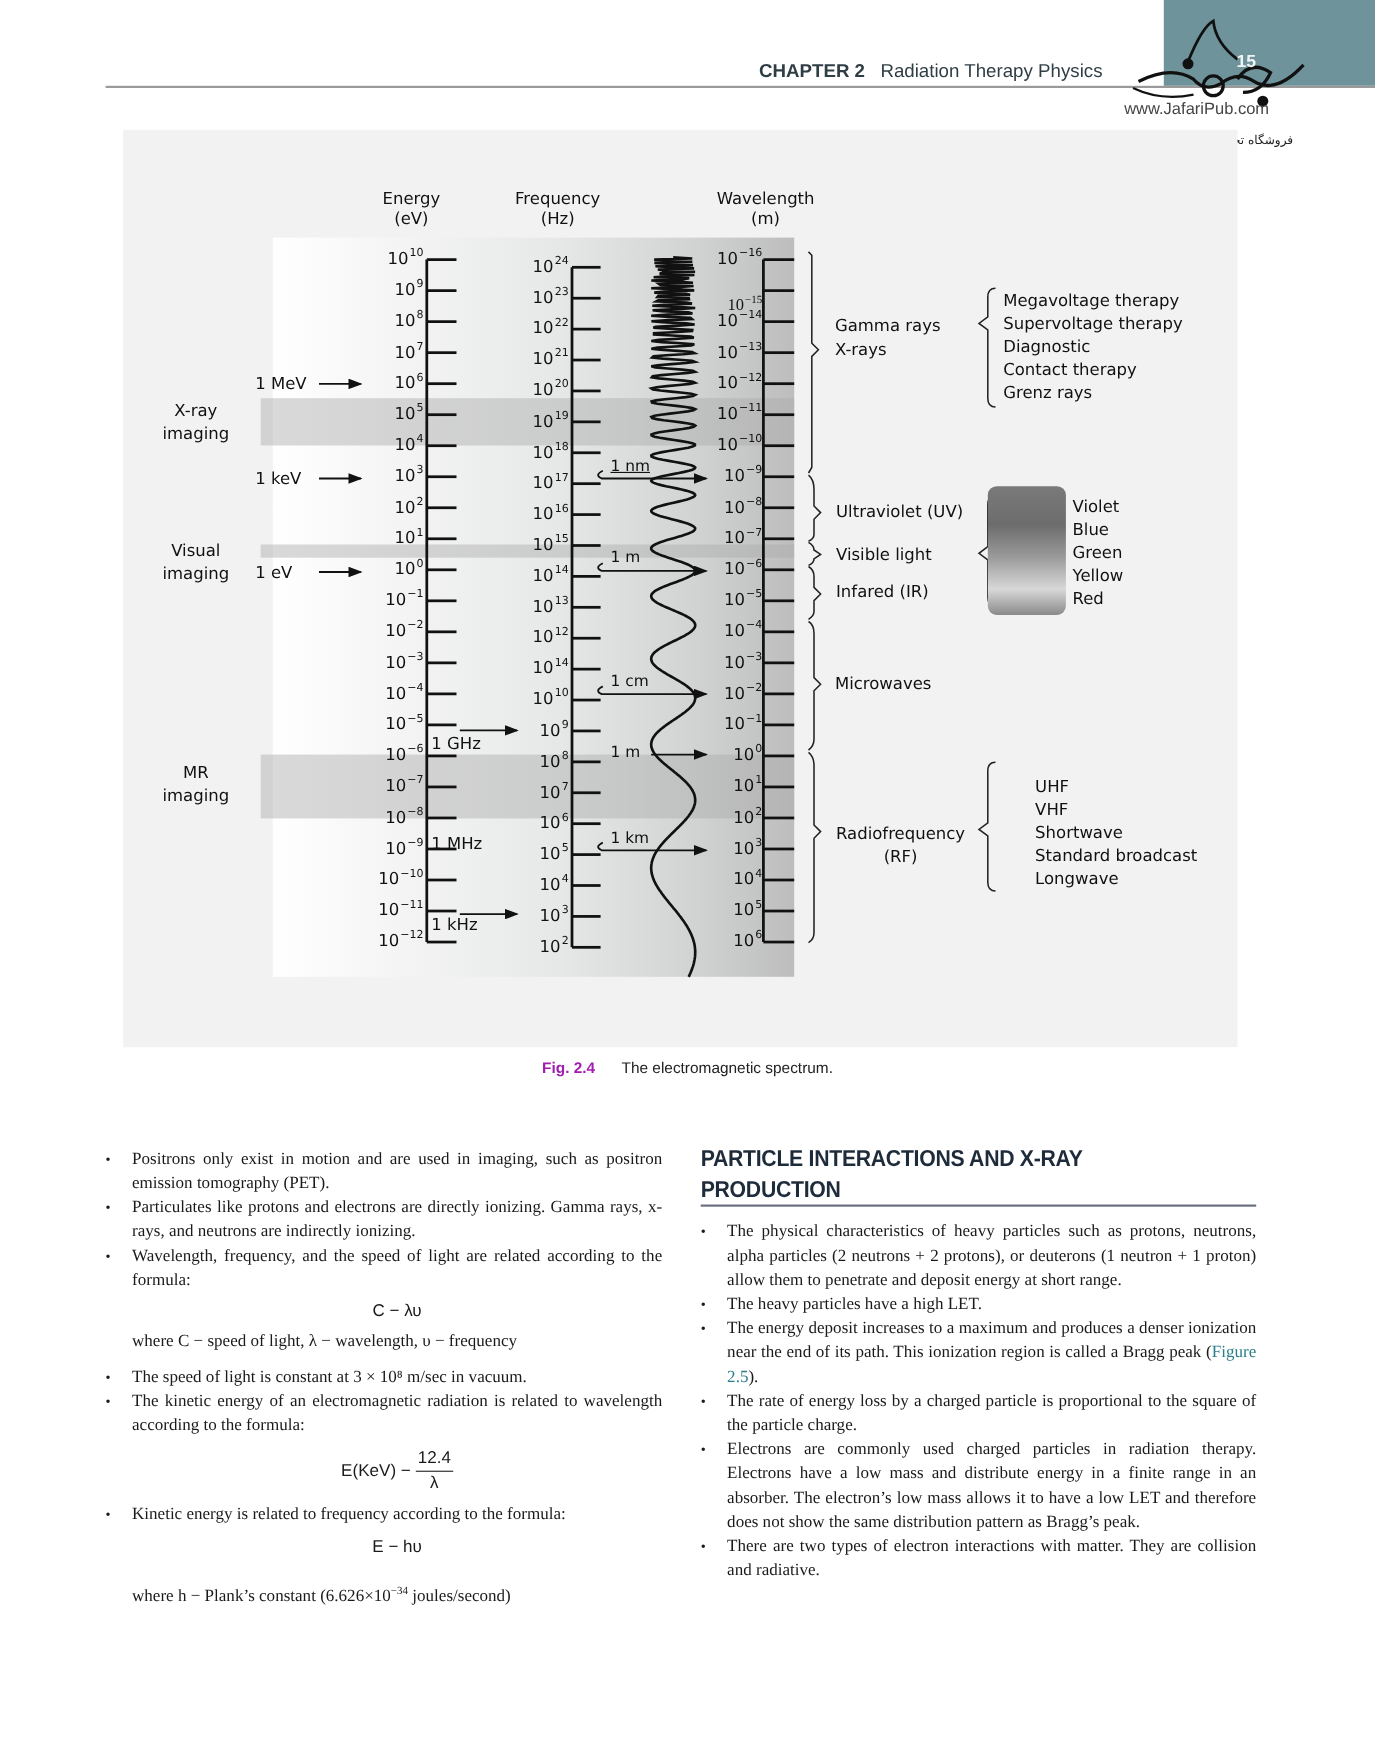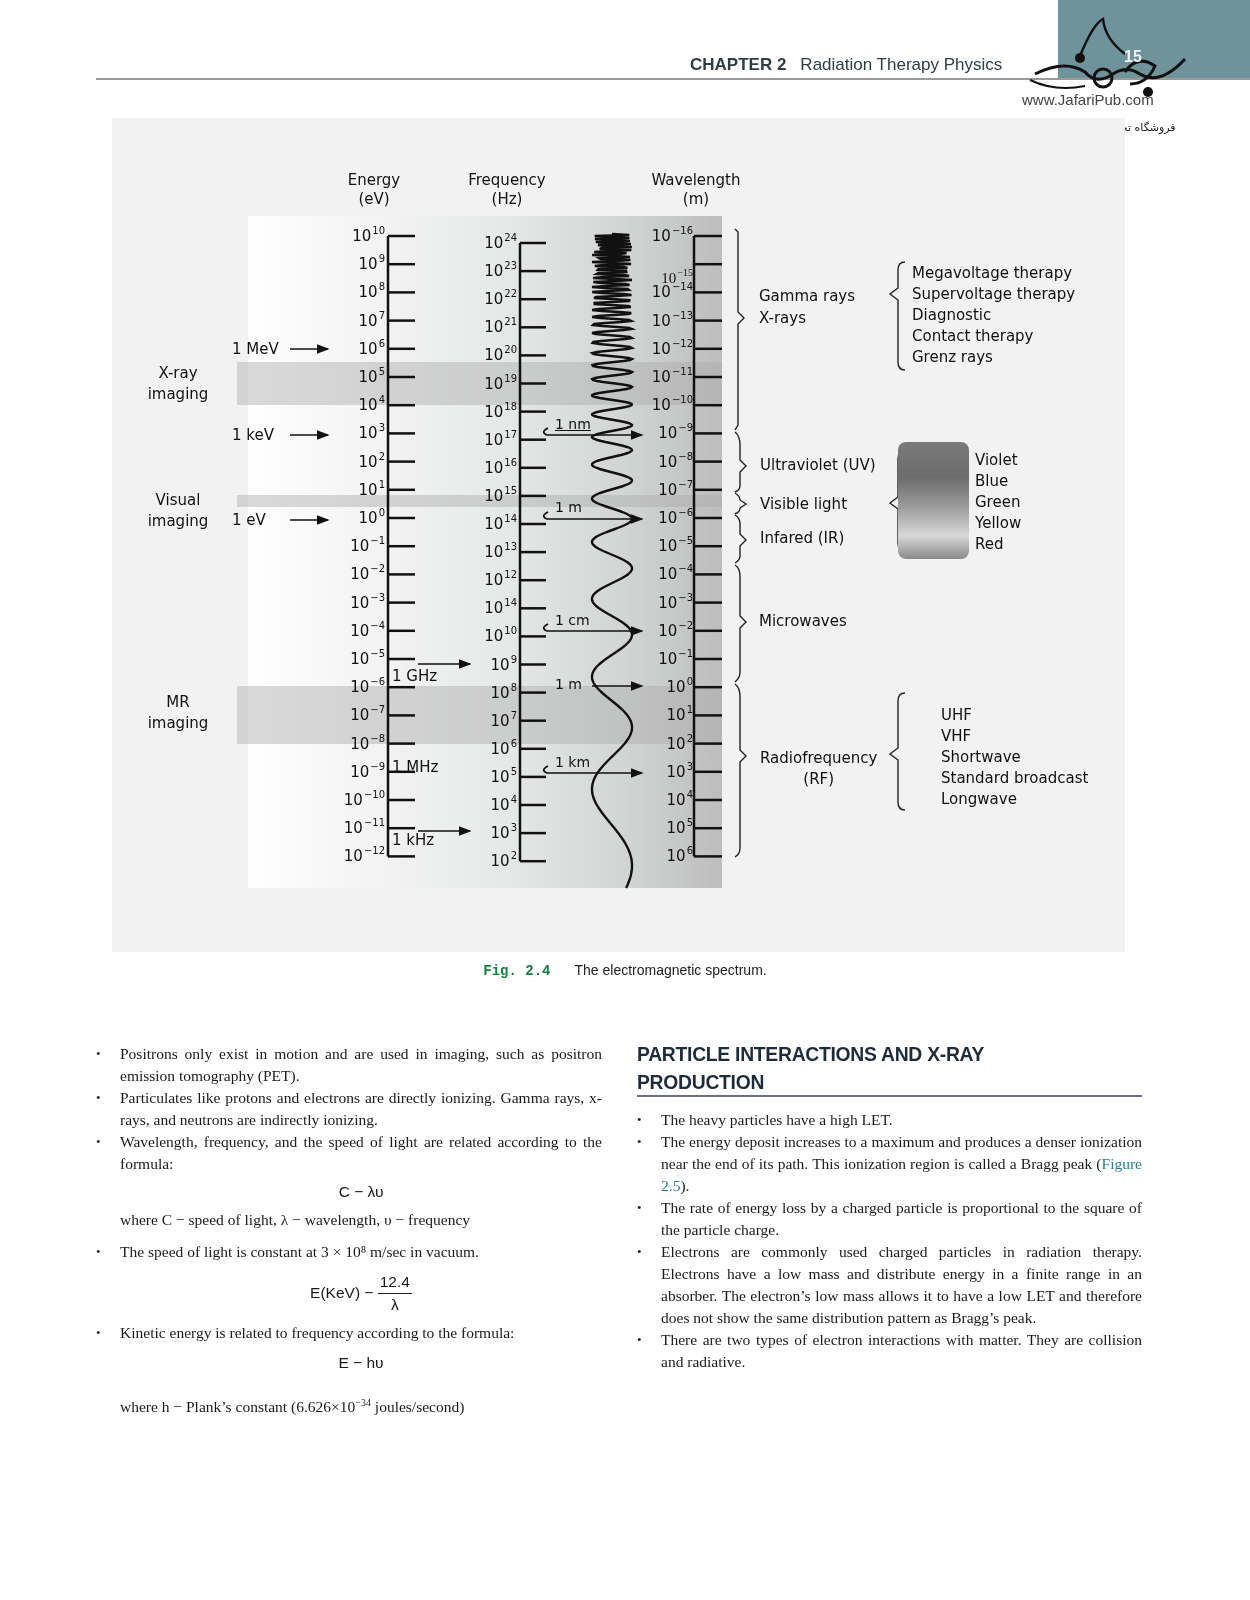--- a/index.html
+++ b/index.html
@@ -22,21 +22,21 @@
   .band { position:absolute; background:rgba(170,170,170,0.45); }
   .fig-font { font-family:"DejaVu Sans", sans-serif; font-weight:normal; color:#111; }
   .colhead { position:absolute; text-align:center; font-size:15px; line-height:19px; width:120px; }
   .tick-lbl { position:absolute; font-size:15px; white-space:nowrap; text-align:right; width:50px; }
   .tick-lbl sup { font-size:10px; vertical-align:7px; margin-left:1px; }
   .side-lbl { position:absolute; font-size:15px; text-align:center; width:90px; line-height:21px; }
   .ann { position:absolute; font-size:14px; white-space:nowrap; }
   .rlab { position:absolute; font-size:15px; white-space:nowrap; }
   .sublist { position:absolute; font-size:15px; line-height:21px; }
   #caption { left:0; top:962px; width:1250px; text-align:center; font-family:"Liberation Sans", sans-serif; font-size:14px; color:#222; }
-  #caption b { color:#15803d; font-weight:bold; margin-right:24px;font-family:Liberation Mono, monospace; }
+  #caption b { color:#a21caf; font-weight:bold; margin-right:24px; }
   
   .col { position:absolute; font-size:15.5px; line-height:22px; text-align:justify; }
   .col ul { list-style:none; margin:0; padding:0; }
   .col li { position:relative; padding-left:24px; }
   .col li::before { content:"•"; position:absolute; left:0; top:0; font-size:13px; }
   .formula { text-align:center; font-family:"Liberation Sans", sans-serif; margin:6px 0; padding-left:24px; }
   .where { padding-left:24px; margin:4px 0 10px 0; }
   #heading { left:637px; top:1040px; width:505px; font-family:"Liberation Sans", sans-serif; font-weight:bold;
              font-size:21px; line-height:28px; color:#1e2b3a; letter-spacing:-0.3px; transform:scaleX(0.92); transform-origin:left; }
   #heading-rule { left:637px; top:1095px; width:505px; height:2px; background:#6a7080; }
@@ -358,20 +358,21 @@
 <div class="col" style="left:96px; top:1043px; width:506px;">
   <ul>
     <li>Positrons only exist in motion and are used in imaging, such as positron emission tomography (PET).</li>
     <li>Particulates like protons and electrons are directly ionizing. Gamma rays, x-rays, and neutrons are indirectly ionizing.</li>
     <li>Wavelength, frequency, and the speed of light are related according to the formula:</li>
   </ul>
   <div class="formula">C − λυ</div>
   <div class="where">where C − speed of light, λ − wavelength, υ − frequency</div>
   <ul>
     <li>The speed of light is constant at 3 × 10⁸ m/sec in vacuum.</li>
+    <li>The kinetic energy of an electromagnetic radiation is related to wavelength according to the formula:</li>
   </ul>
   <div class="formula" style="margin:8px 0 6px 0;">
     <span>E(KeV) −</span>
     <span class="frac"><span class="num">12.4</span><span>λ</span></span>
   </div>
   <ul>
     <li>Kinetic energy is related to frequency according to the formula:</li>
   </ul>
   <div class="formula" style="margin:8px 0 18px 0;">E − hυ</div>
   <div class="where">
@@ -379,19 +380,20 @@
   </div>
 </div>
 
 <div class="abs" id="heading">
   <div>PARTICLE INTERACTIONS AND X-RAY</div>
     <div>PRODUCTION</div>
 </div>
 <div class="abs" id="heading-rule"></div>
 <div class="col" style="left:637px; top:1109px; width:505px;">
   <ul>
+    <li>The physical characteristics of heavy particles such as protons, neutrons, alpha particles (2 neutrons + 2 protons), or deuterons (1 neutron + 1 proton) allow them to penetrate and deposit energy at short range.</li>
     <li>The heavy particles have a high LET.</li>
     <li><span>The energy deposit increases to a maximum and produces a denser ionization near the end of its path. This ionization region is called a Bragg peak (</span><a class="link">Figure 2.5</a><span>).</span></li>
     <li>The rate of energy loss by a charged particle is proportional to the square of the particle charge.</li>
     <li>Electrons are commonly used charged particles in radiation therapy. Electrons have a low mass and distribute energy in a finite range in an absorber. The electron’s low mass allows it to have a low LET and therefore does not show the same distribution pattern as Bragg’s peak.</li>
     <li>There are two types of electron interactions with matter. They are collision and radiative.</li>
   </ul>
 </div>
 
 </body></html>

